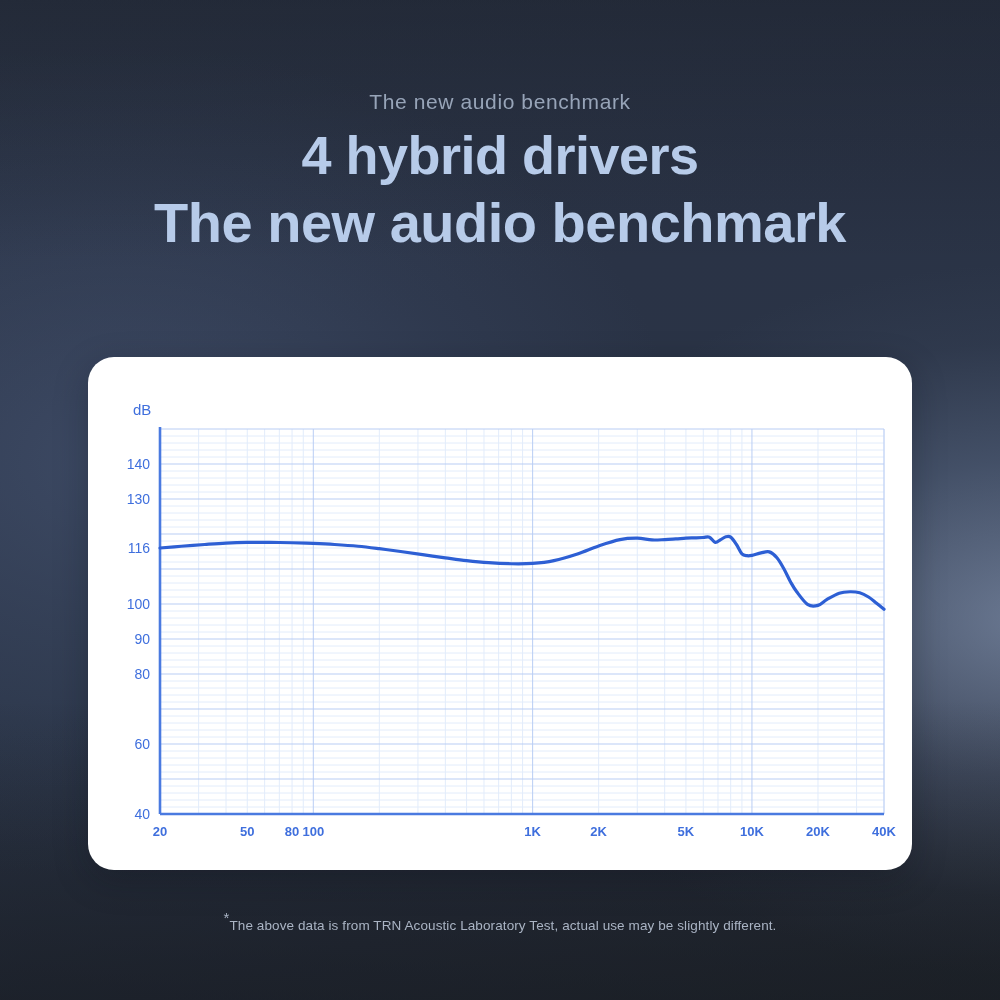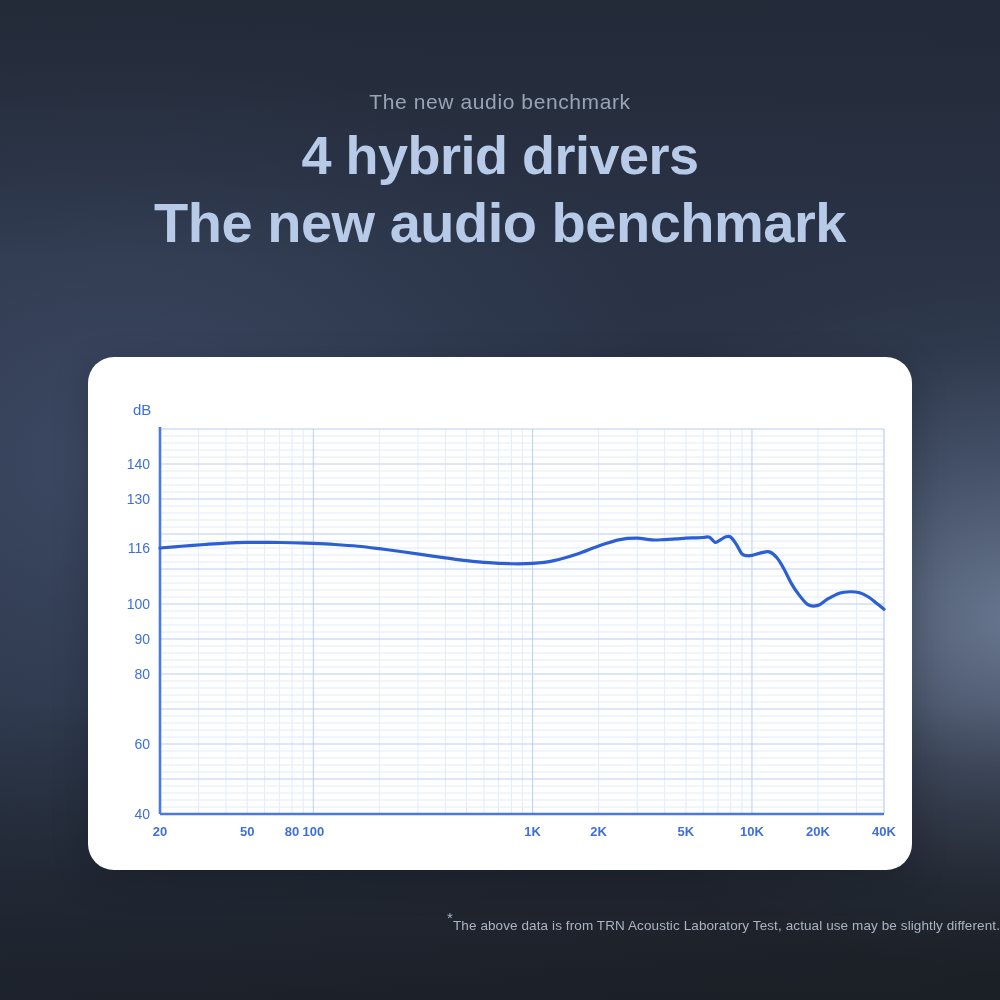--- a/index.html
+++ b/index.html
@@ -40,21 +40,21 @@
 
   #card{
     position:absolute; left:88px; top:357px; width:824px; height:513px;
     background:#ffffff; border-radius:26px; z-index:4;
     box-shadow:0 10px 34px rgba(10,14,22,0.26);
     overflow:hidden;
   }
   #chart-svg{ display:block; width:824px; height:513px; }
 
   .caption{
-    position:absolute; left:0; right:0; top:910px; text-align:right;
+    position:absolute; left:0; right:0; top:910px; text-align:center;
     font-size:13.5px; color:#aab4c4; z-index:3; letter-spacing:0.1px;
   }
   .caption sup{ font-size:15px; top:-1px; position:relative; }
 </style>
 </head>
 <body>
 
 <div id="stage"></div>
 
 <div class="hdr eyebrow">The new audio benchmark</div>

